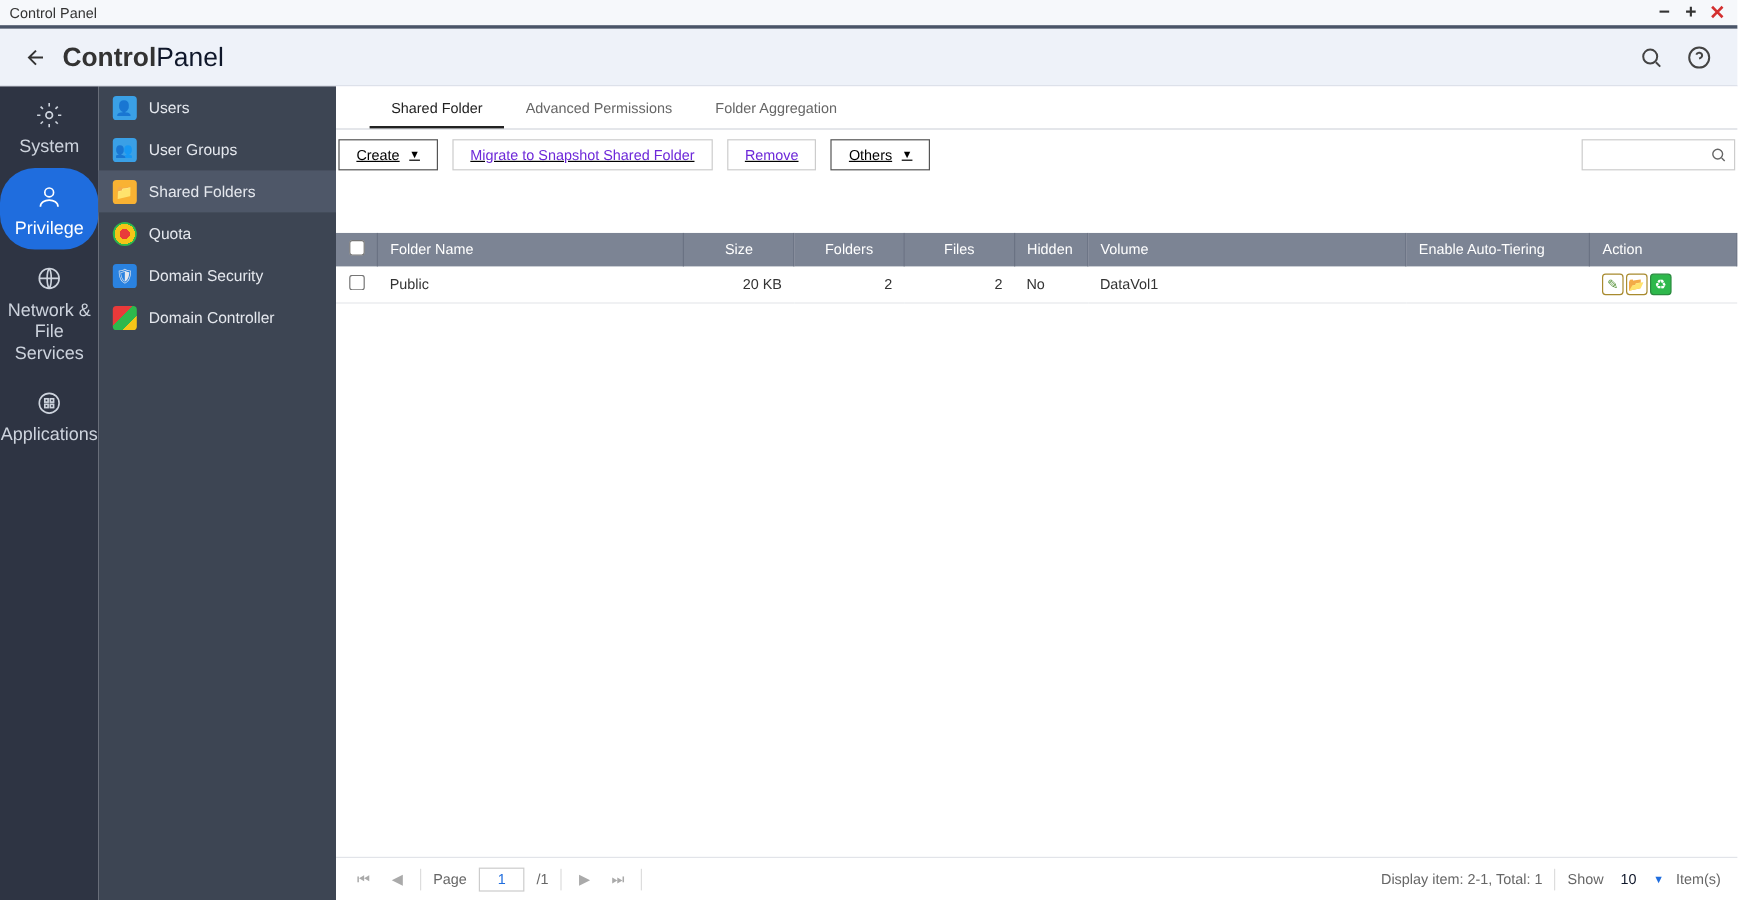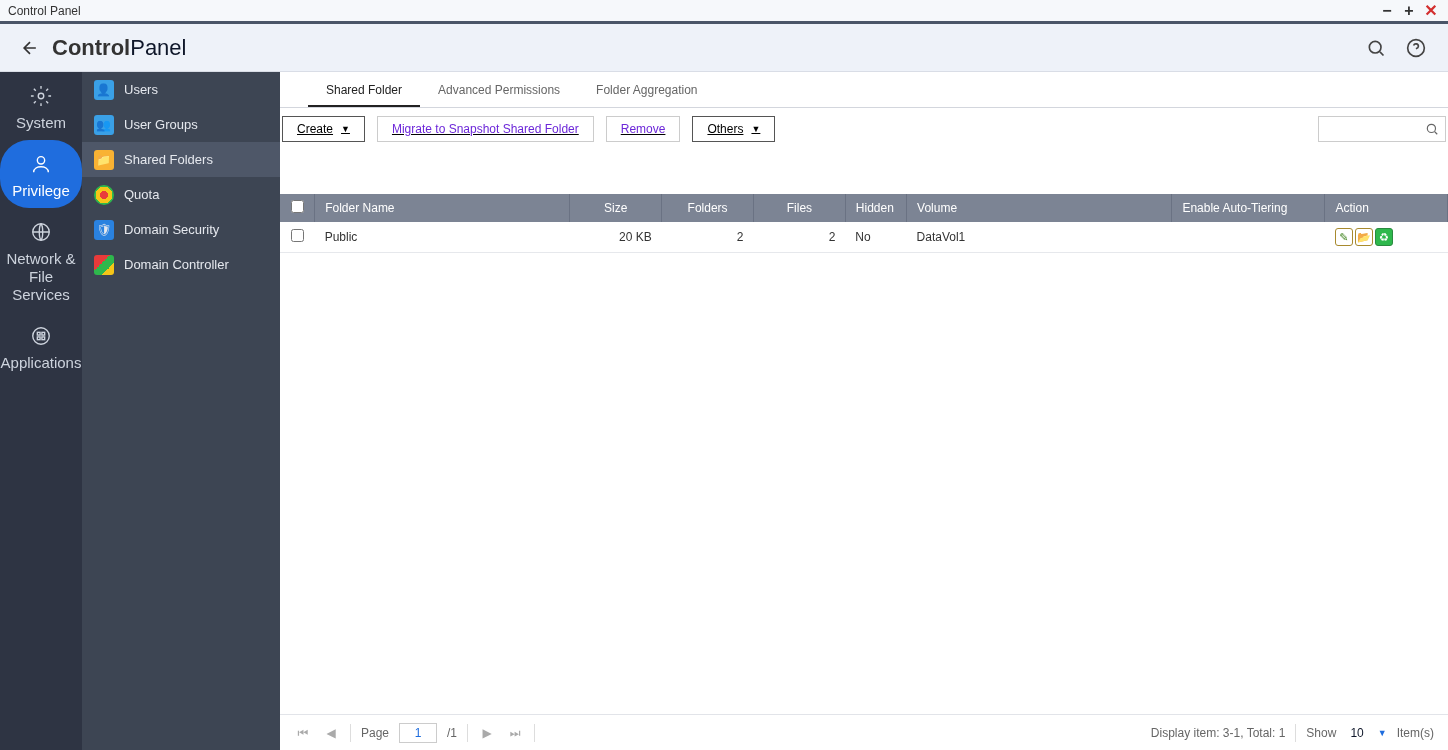--- a/index.html
+++ b/index.html
@@ -261,21 +261,21 @@
       <span class="pbtn">◀</span>
       <span class="sep"></span>
       <span>Page</span>
       <input type="text" value="1" style="">
       <span>/1</span>
       <span class="sep"></span>
       <span class="pbtn">▶</span>
       <span class="pbtn">⏭</span>
       <span class="sep"></span>
       <span class="spacer"></span>
-      <span>Display item: 3-1, Total: 1</span>
+      <span>Display item: 2-1, Total: 1</span>
       <span class="sep"></span>
       <span>Show</span>
       <span class="showcount">10</span>
       <span style="color:#1f6dde;font-size:9px;cursor:pointer">▼</span>
       <span>Item(s)</span>
     </div>
   </div>
 </div>
 
 </body></html>

